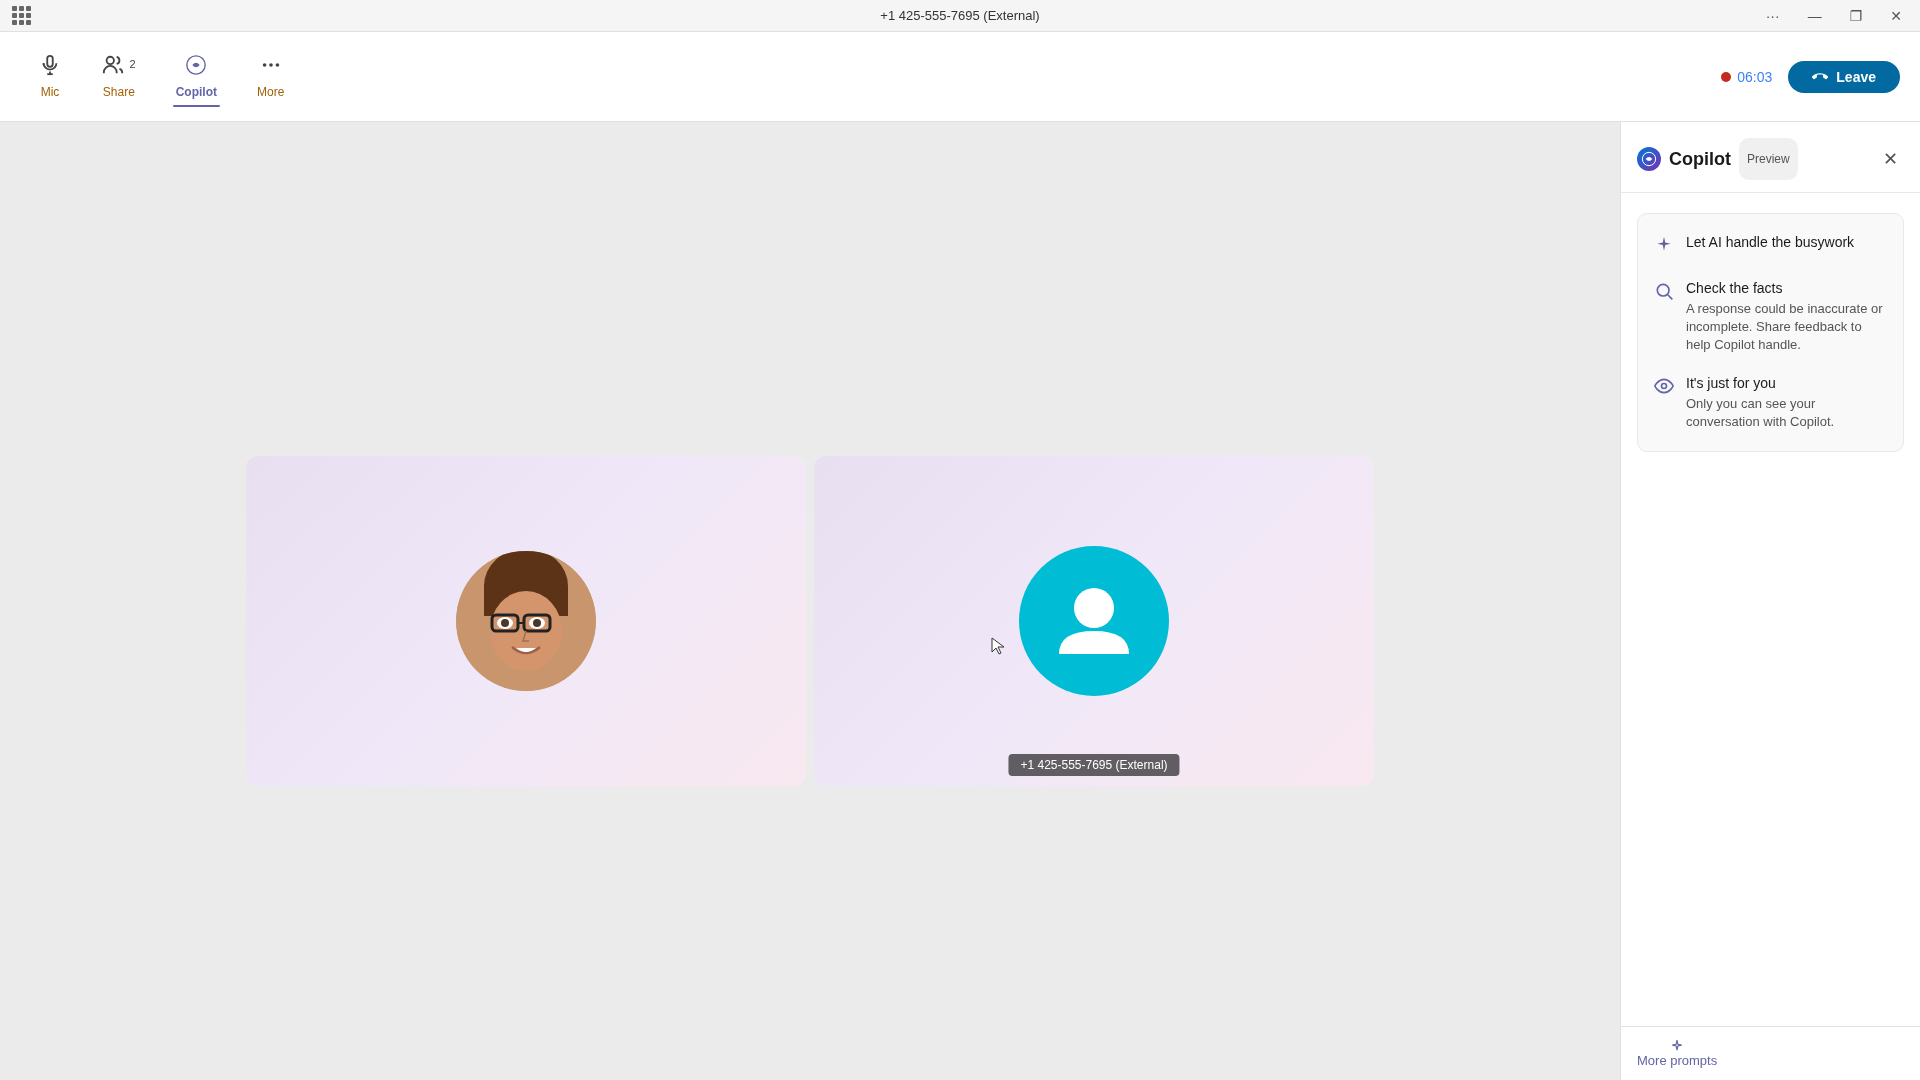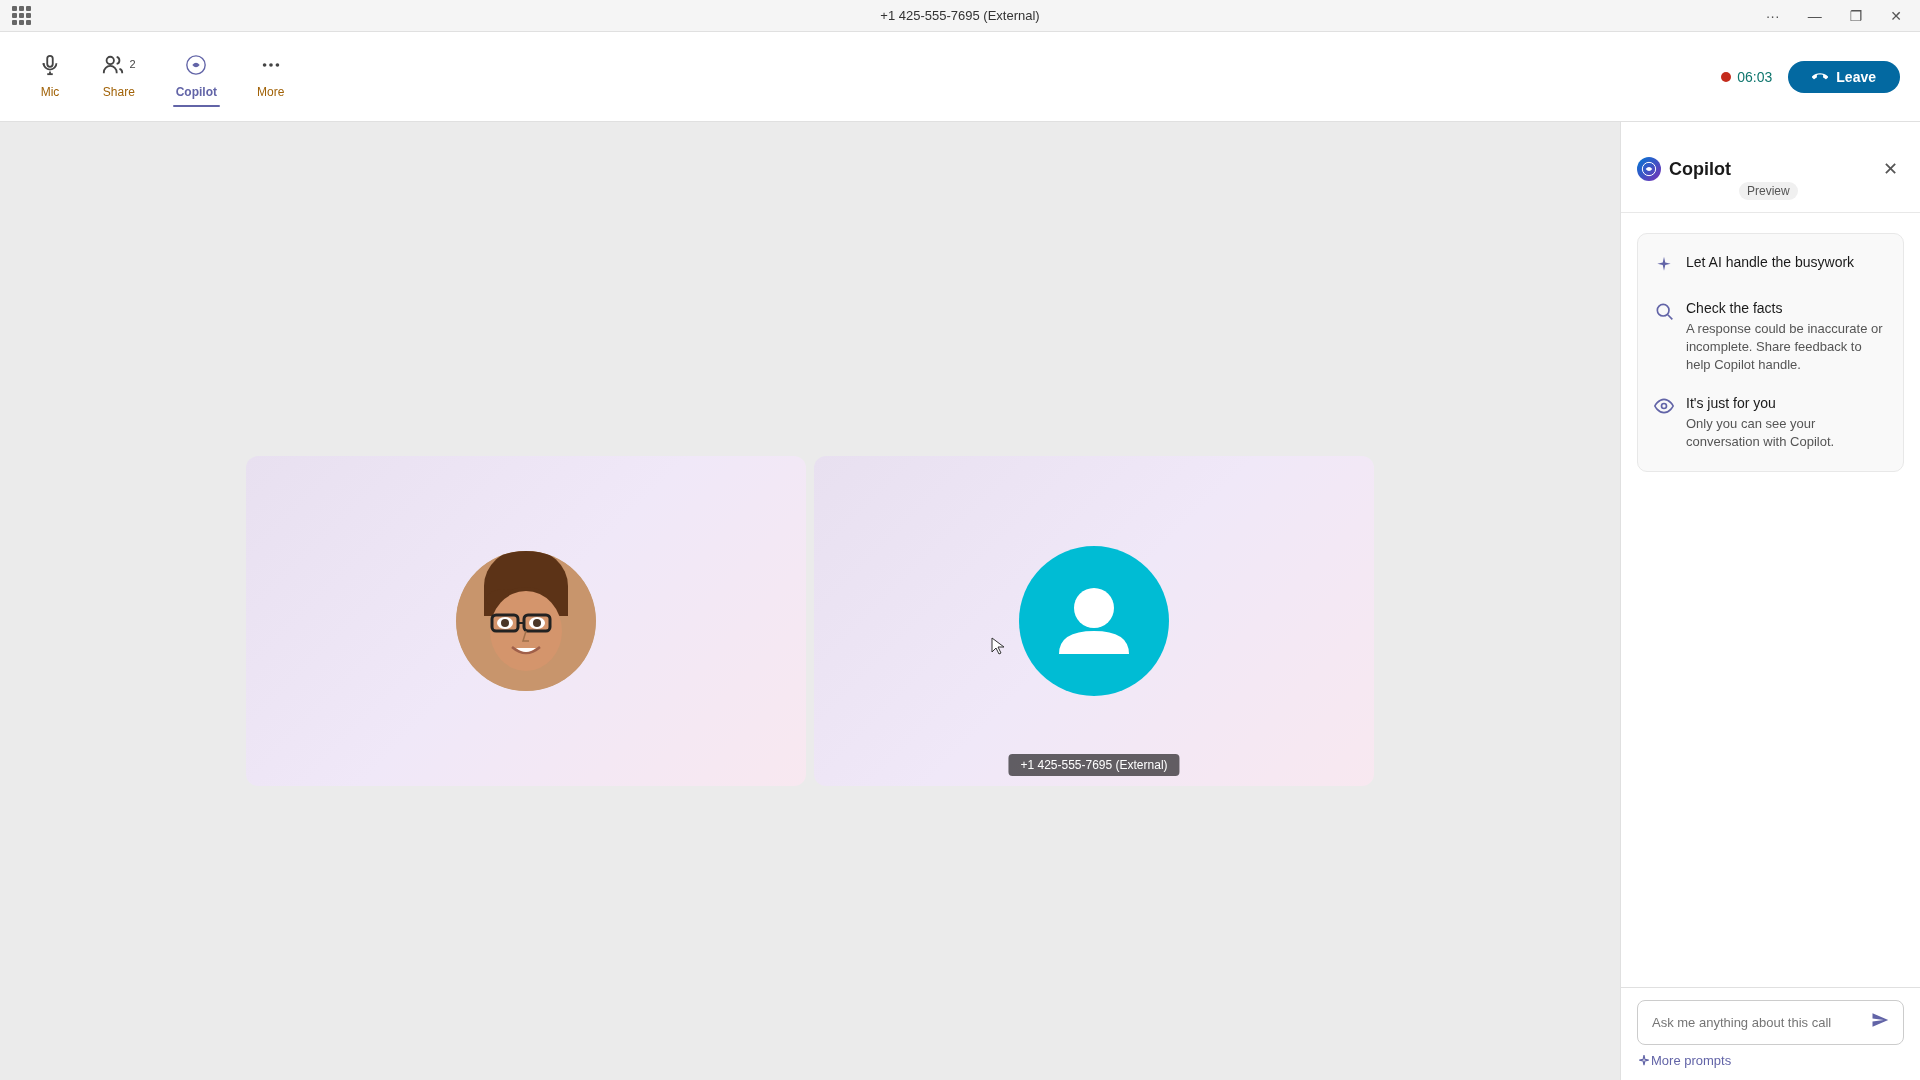--- a/index.html
+++ b/index.html
@@ -124,21 +124,21 @@
     }
     #toolbar-right {
       display: flex;
       align-items: center;
       gap: 16px;
     }
     #recording-badge {
       display: flex;
       align-items: center;
       gap: 6px;
-      color: #0f766e;
+      color: #3b82f6;
       font-size: 14px;
     }
     .rec-dot {
       width: 10px;
       height: 10px;
       border-radius: 50%;
       background: #c42b1c;
     }
     #leave-btn {
       background: #0369a1;
@@ -252,23 +252,22 @@
     }
     #copilot-title {
       font-size: 18px;
       font-weight: 700;
       color: #1a1a1a;
     }
     #copilot-preview-badge {
       font-size: 12px;
       color: #555;
       background: #f0f0f0;
-      padding: 2px 8px;
+      padding: 14px 8px;
       border-radius: 10px;
-      margin-top: 44px;
     }
     #copilot-close-btn {
       background: none;
       border: none;
       cursor: pointer;
       font-size: 18px;
       color: #555;
       padding: 2px 6px;
       border-radius: 4px;
     }
@@ -345,20 +344,21 @@
 
     #more-prompts {
       display: flex;
       align-items: center;
       font-size: 13px;
       color: #6264a7;
       cursor: pointer;
       background: none;
       border: none;
       padding: 0;
+      flex-direction: column;
     }
 
     
     .copilot-logo {
       width: 24px;
       height: 24px;
       border-radius: 50%;
       background: linear-gradient(135deg, #0078d4, #7b2fb5);
       display: flex;
       align-items: center;
@@ -581,28 +581,20 @@
           <div>
             <div class="copilot-info-text-title">It's just for you</div>
             <div class="copilot-info-text-body">Only you can see your conversation with Copilot.</div>
           </div>
         </div>
 
       </div>
     </div>
 
     <div id="copilot-footer">
-      <div id="ask-input-wrapper">
-        <input id="ask-input" type="text" placeholder="Ask me anything about this call" style="">
-        <button id="send-btn">
-          <svg width="18" height="18" viewBox="0 0 24 24" fill="#6264a7">
-            <path d="M2 21L23 12 2 3v7l15 2-15 2v7z"></path>
-          </svg>
-        </button>
-      </div>
       <button id="more-prompts">
         <svg width="14" height="14" viewBox="0 0 24 24" fill="none" stroke="#6264a7" stroke-width="2">
           <path d="M12 2 L13.5 9 L20 10.5 L13.5 12 L12 19 L10.5 12 L4 10.5 L10.5 9 Z"></path>
         </svg>
         <span>More prompts</span>
       </button>
     </div>
   </div>
 
 </div>

